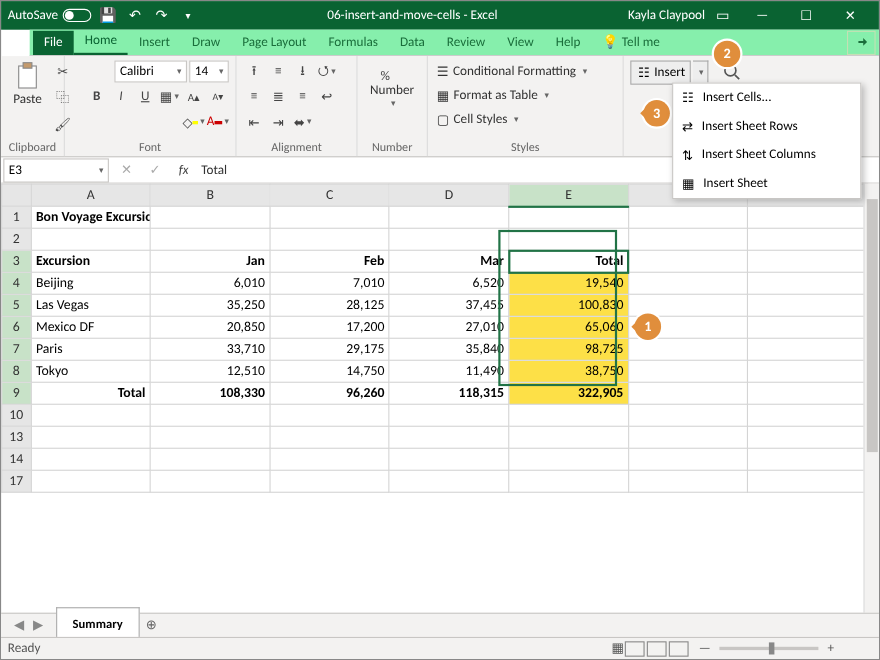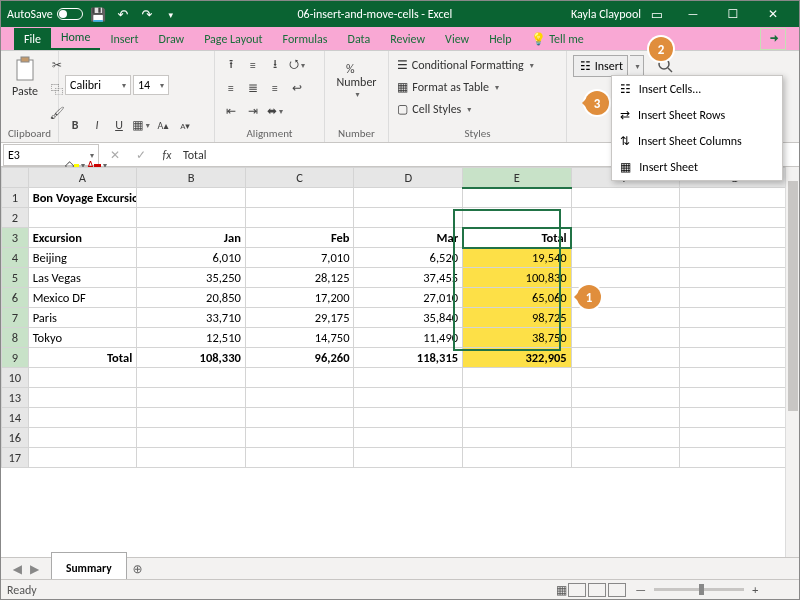--- a/index.html
+++ b/index.html
@@ -6,21 +6,21 @@
 body { background:#fff; width:800px; height:600px; overflow:hidden; position:relative; border:1px solid #888; }
 .titlebar { height:26px; background:#0a6332; color:#fff; display:flex; align-items:center; padding:0 6px; }
 .titlebar .left, .titlebar .right { display:flex; align-items:center; gap:8px; }
 .titlebar .center { flex:1; text-align:center; font-size:12px; }
 .titlebar .wctl { display:flex; gap:0; }
 .titlebar .wbtn { width:40px; height:24px; display:flex; align-items:center; justify-content:center; }
 .autosave { font-size:11px; display:flex; align-items:center; gap:4px; }
 .toggle { width:26px; height:12px; border:1px solid #fff; border-radius:6px; position:relative; }
 .toggle::after { content:""; width:8px; height:8px; background:#fff; border-radius:50%; position:absolute; left:1px; top:1px; }
 .qat-icon { width:16px; height:16px; display:flex; align-items:center; justify-content:center; font-size:13px; }
-.filemenu { height:24px; background:#f9a8d4; display:flex; align-items:end; padding:0 13px; border-bottom:1px solid #ccc; }
+.filemenu { height:24px; background:#86efac; display:flex; align-items:end; padding:0 3px; border-bottom:1px solid #ccc;margin-left:26px; }
 .filemenu .tab { padding:4px 10px; color:#1a6e3b; cursor:pointer; }
 .filemenu .tab.file { background:#0a6332; color:#fff; }
 .filemenu .tab.active { border-bottom:2px solid #0a6332; color:#0a6332; font-weight:400; }
 .filemenu .spacer { flex:1; }
 .filemenu .rightctl { width:26px; height:22px; display:flex; align-items:center; justify-content:center; color:#1a6e3b; border:1px solid #c5e0b4; margin-left:6px; }
 
 .ribbon { height:92px; background:#f3f2f1; border-bottom:1px solid #c8c6c4; display:flex; position:relative; }
 .group { border-right:1px solid #dcdcdc; padding:4px 6px 2px; display:flex; flex-direction:column; justify-content:space-between; }
 .group-label { text-align:center; font-size:11px; color:#666; padding-top:2px; }
 .gp-body { display:flex; gap:4px; align-items:flex-start; }
@@ -140,21 +140,21 @@
       <div class="btncol" style="gap:4px;">
         <span class="iconbtn">✂</span>
         <span class="iconbtn">⿻</span>
         <span class="iconbtn">🖌</span>
       </div>
     </div>
     <div class="group-label">Clipboard</div>
   </div>
 
   <div class="group" style="width:156px;">
-    <div class="btncol" style="align-items:flex-start; gap:20px;margin-top:20px;">
+    <div class="btncol" style="align-items:flex-end; gap:3px;">
       <div class="row">
         <div class="fontname">
             <span>Calibri</span>
             <span class="caret">▾</span>
           </div>
         <div class="fontsize">
             <span>14</span>
             <span class="caret">▾</span>
           </div>
       </div>
@@ -426,30 +426,20 @@
           <th class="rowhdr">14</th>
           <td></td>
           <td></td>
           <td></td>
           <td></td>
           <td></td>
           <td></td>
           <td></td>
         </tr>
   <tr>
-          <th class="rowhdr">16</th>
-          <td></td>
-          <td></td>
-          <td></td>
-          <td></td>
-          <td></td>
-          <td></td>
-          <td></td>
-        </tr>
-  <tr>
           <th class="rowhdr">17</th>
           <td></td>
           <td></td>
           <td></td>
           <td></td>
           <td></td>
           <td></td>
           <td></td>
         </tr>
 </tbody>

